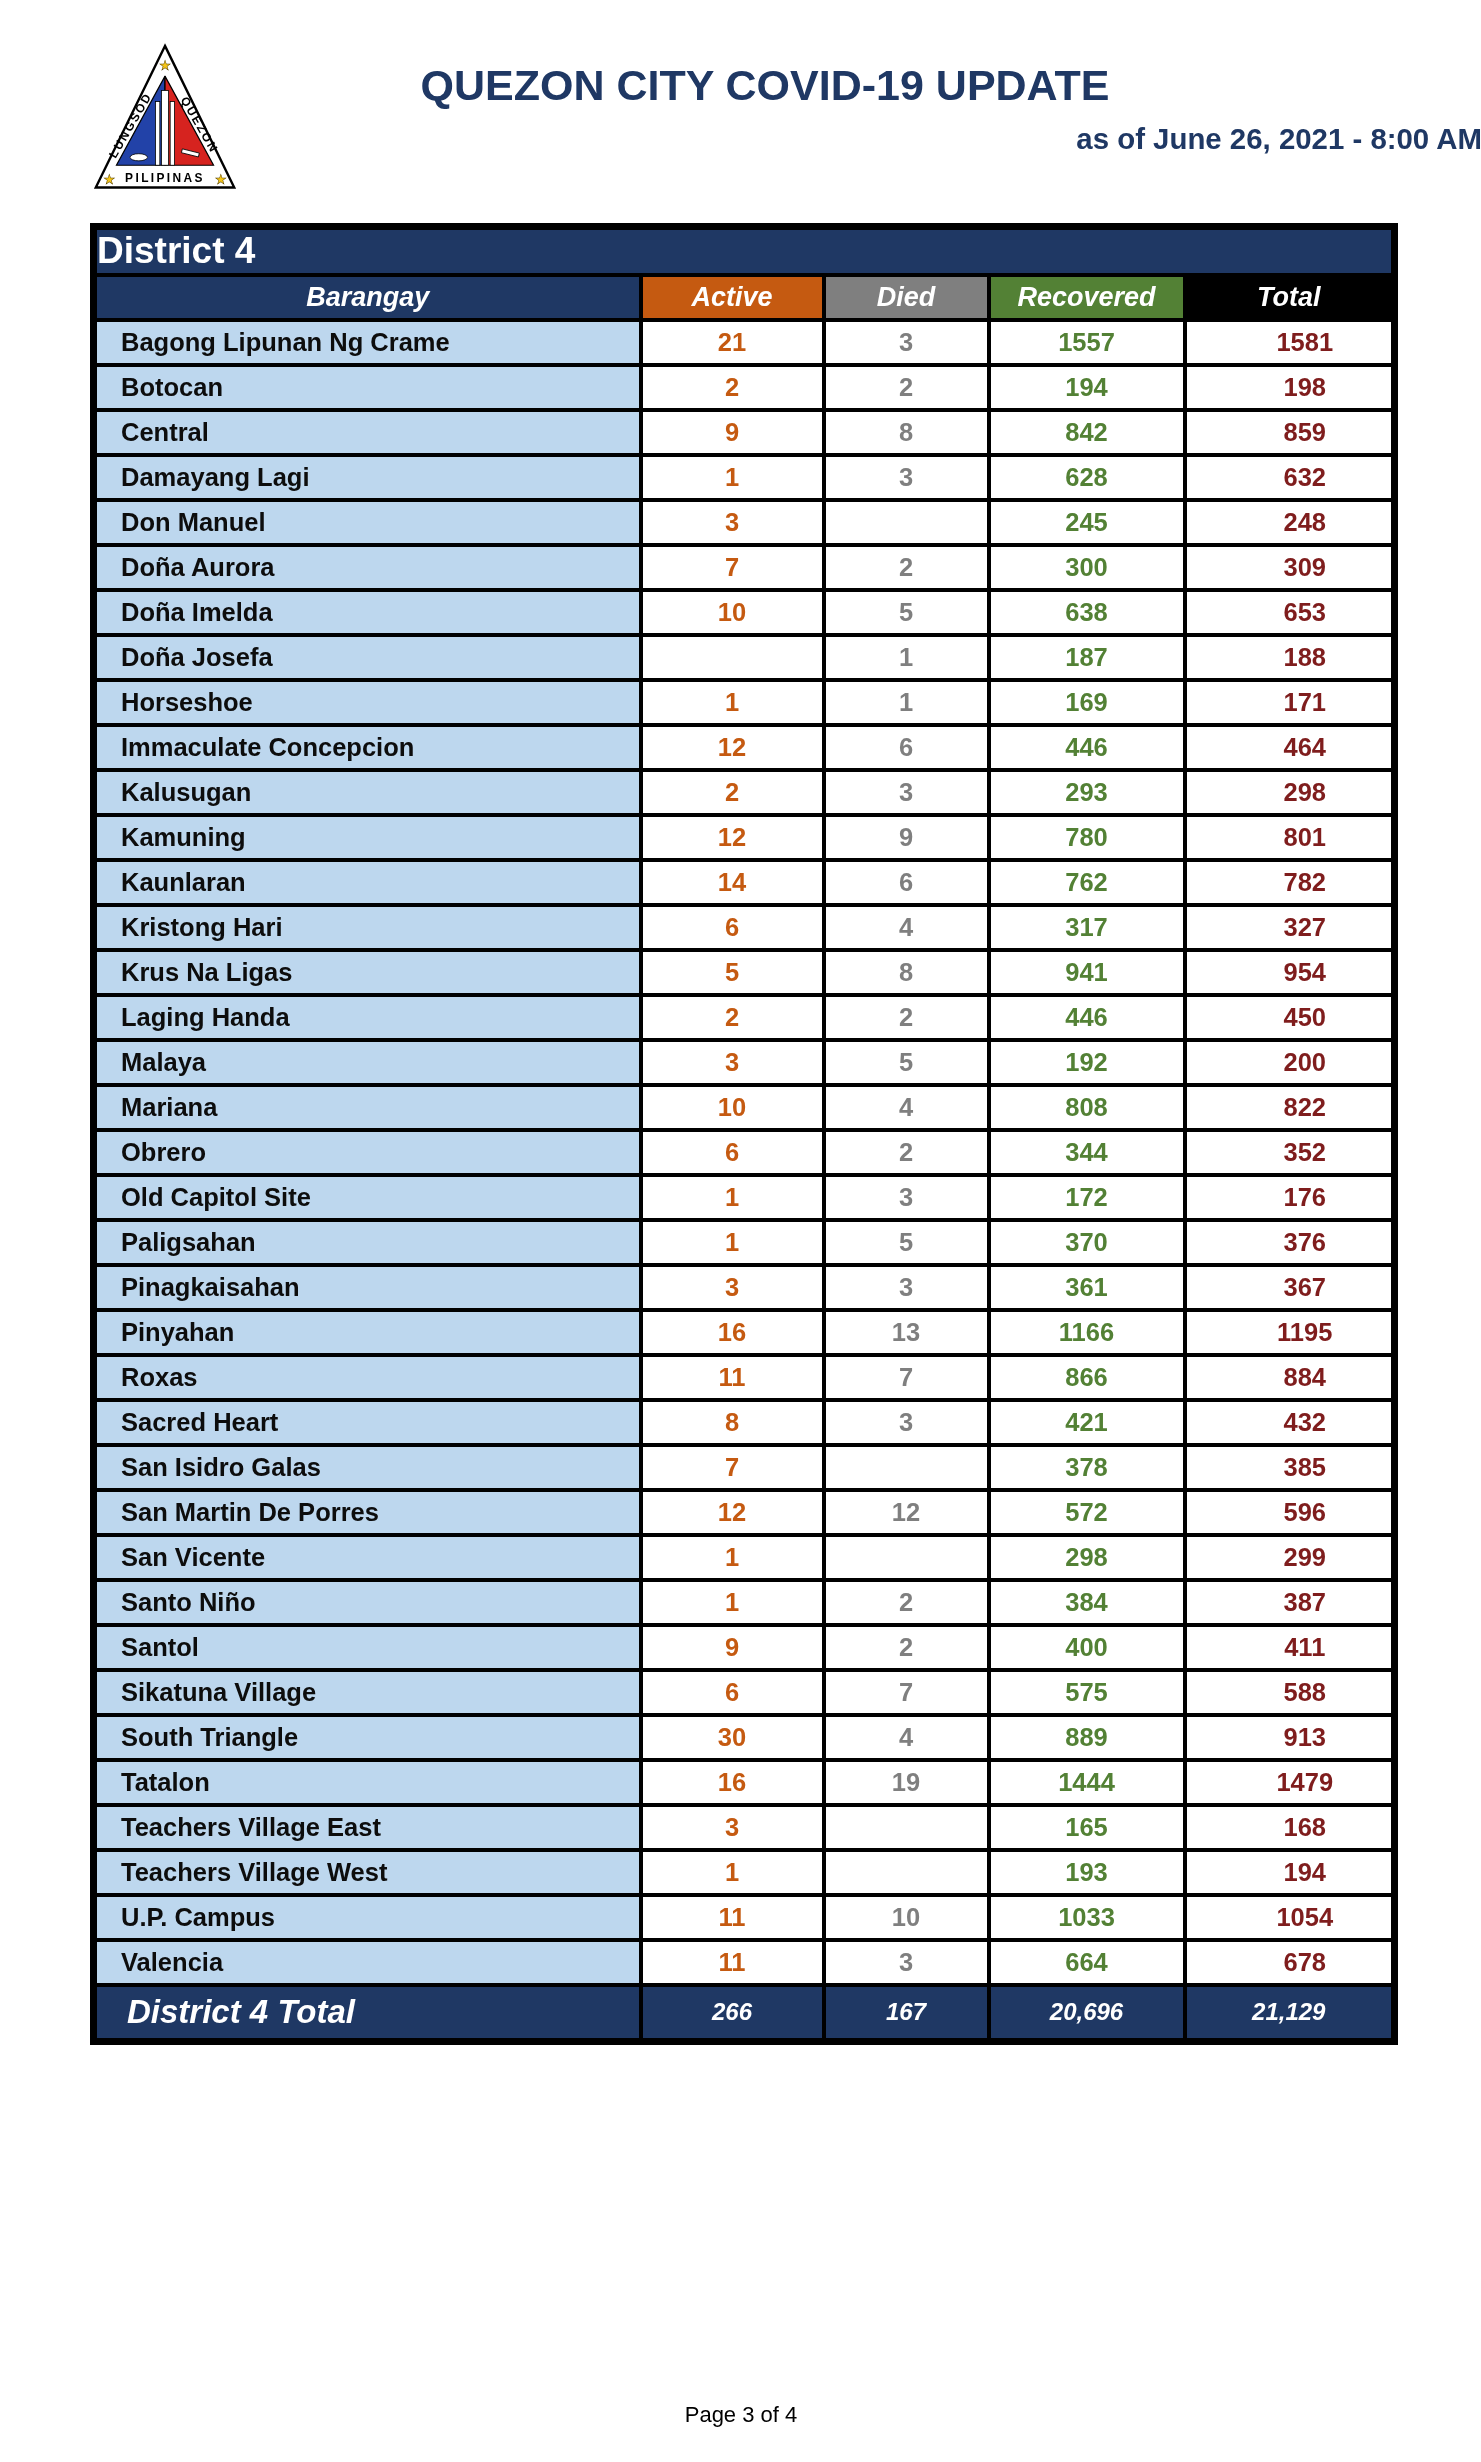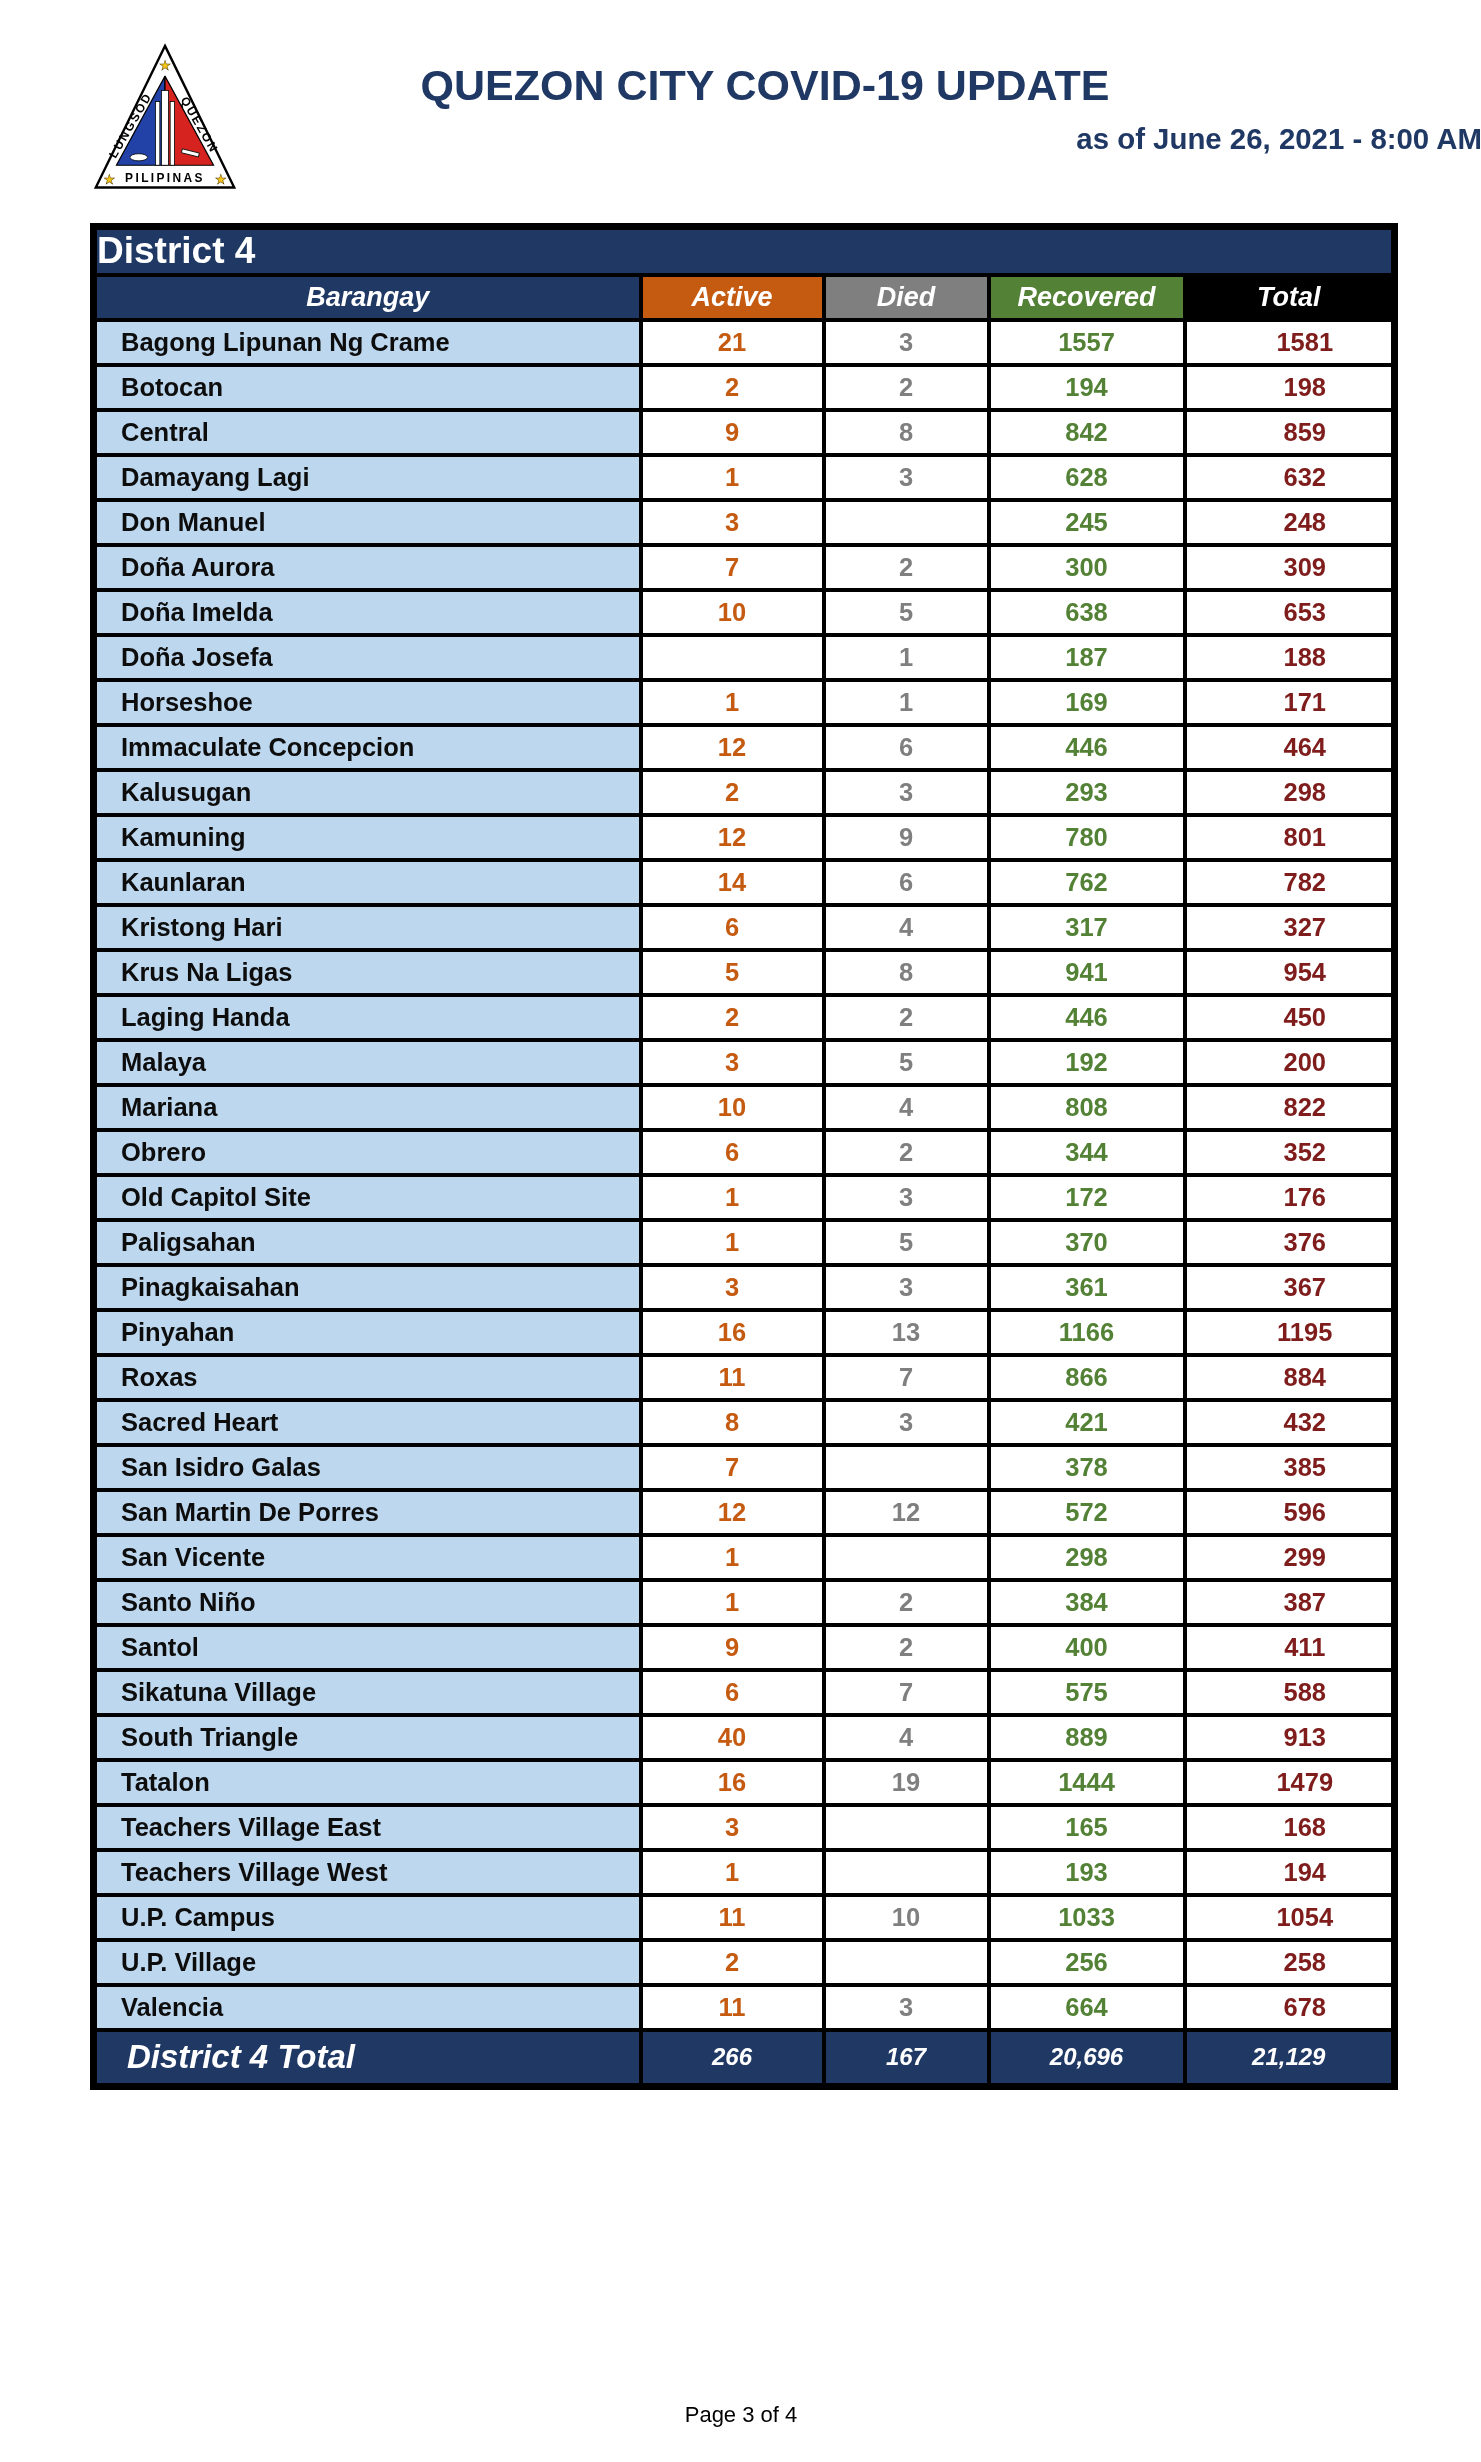--- a/index.html
+++ b/index.html
@@ -319,21 +319,21 @@
         </tr>
         <tr>
           <td class="cell-barangay">Sikatuna Village</td>
           <td class="cell-active">6</td>
           <td class="cell-died">7</td>
           <td class="cell-recovered">575</td>
           <td class="cell-total">588</td>
         </tr>
         <tr>
           <td class="cell-barangay">South Triangle</td>
-          <td class="cell-active">40</td>
+          <td class="cell-active">30</td>
           <td class="cell-died">4</td>
           <td class="cell-recovered">889</td>
           <td class="cell-total">913</td>
         </tr>
         <tr>
           <td class="cell-barangay">Tatalon</td>
           <td class="cell-active">16</td>
           <td class="cell-died">19</td>
           <td class="cell-recovered">1444</td>
           <td class="cell-total">1479</td>
@@ -351,27 +351,20 @@
           <td class="cell-died"></td>
           <td class="cell-recovered">193</td>
           <td class="cell-total">194</td>
         </tr>
         <tr>
           <td class="cell-barangay">U.P. Campus</td>
           <td class="cell-active">11</td>
           <td class="cell-died">10</td>
           <td class="cell-recovered">1033</td>
           <td class="cell-total">1054</td>
-        </tr>
-        <tr>
-          <td class="cell-barangay">U.P. Village</td>
-          <td class="cell-active">2</td>
-          <td class="cell-died"></td>
-          <td class="cell-recovered">256</td>
-          <td class="cell-total">258</td>
         </tr>
         <tr>
           <td class="cell-barangay">Valencia</td>
           <td class="cell-active">11</td>
           <td class="cell-died">3</td>
           <td class="cell-recovered">664</td>
           <td class="cell-total">678</td>
         </tr>
       </tbody>
     <tfoot>

